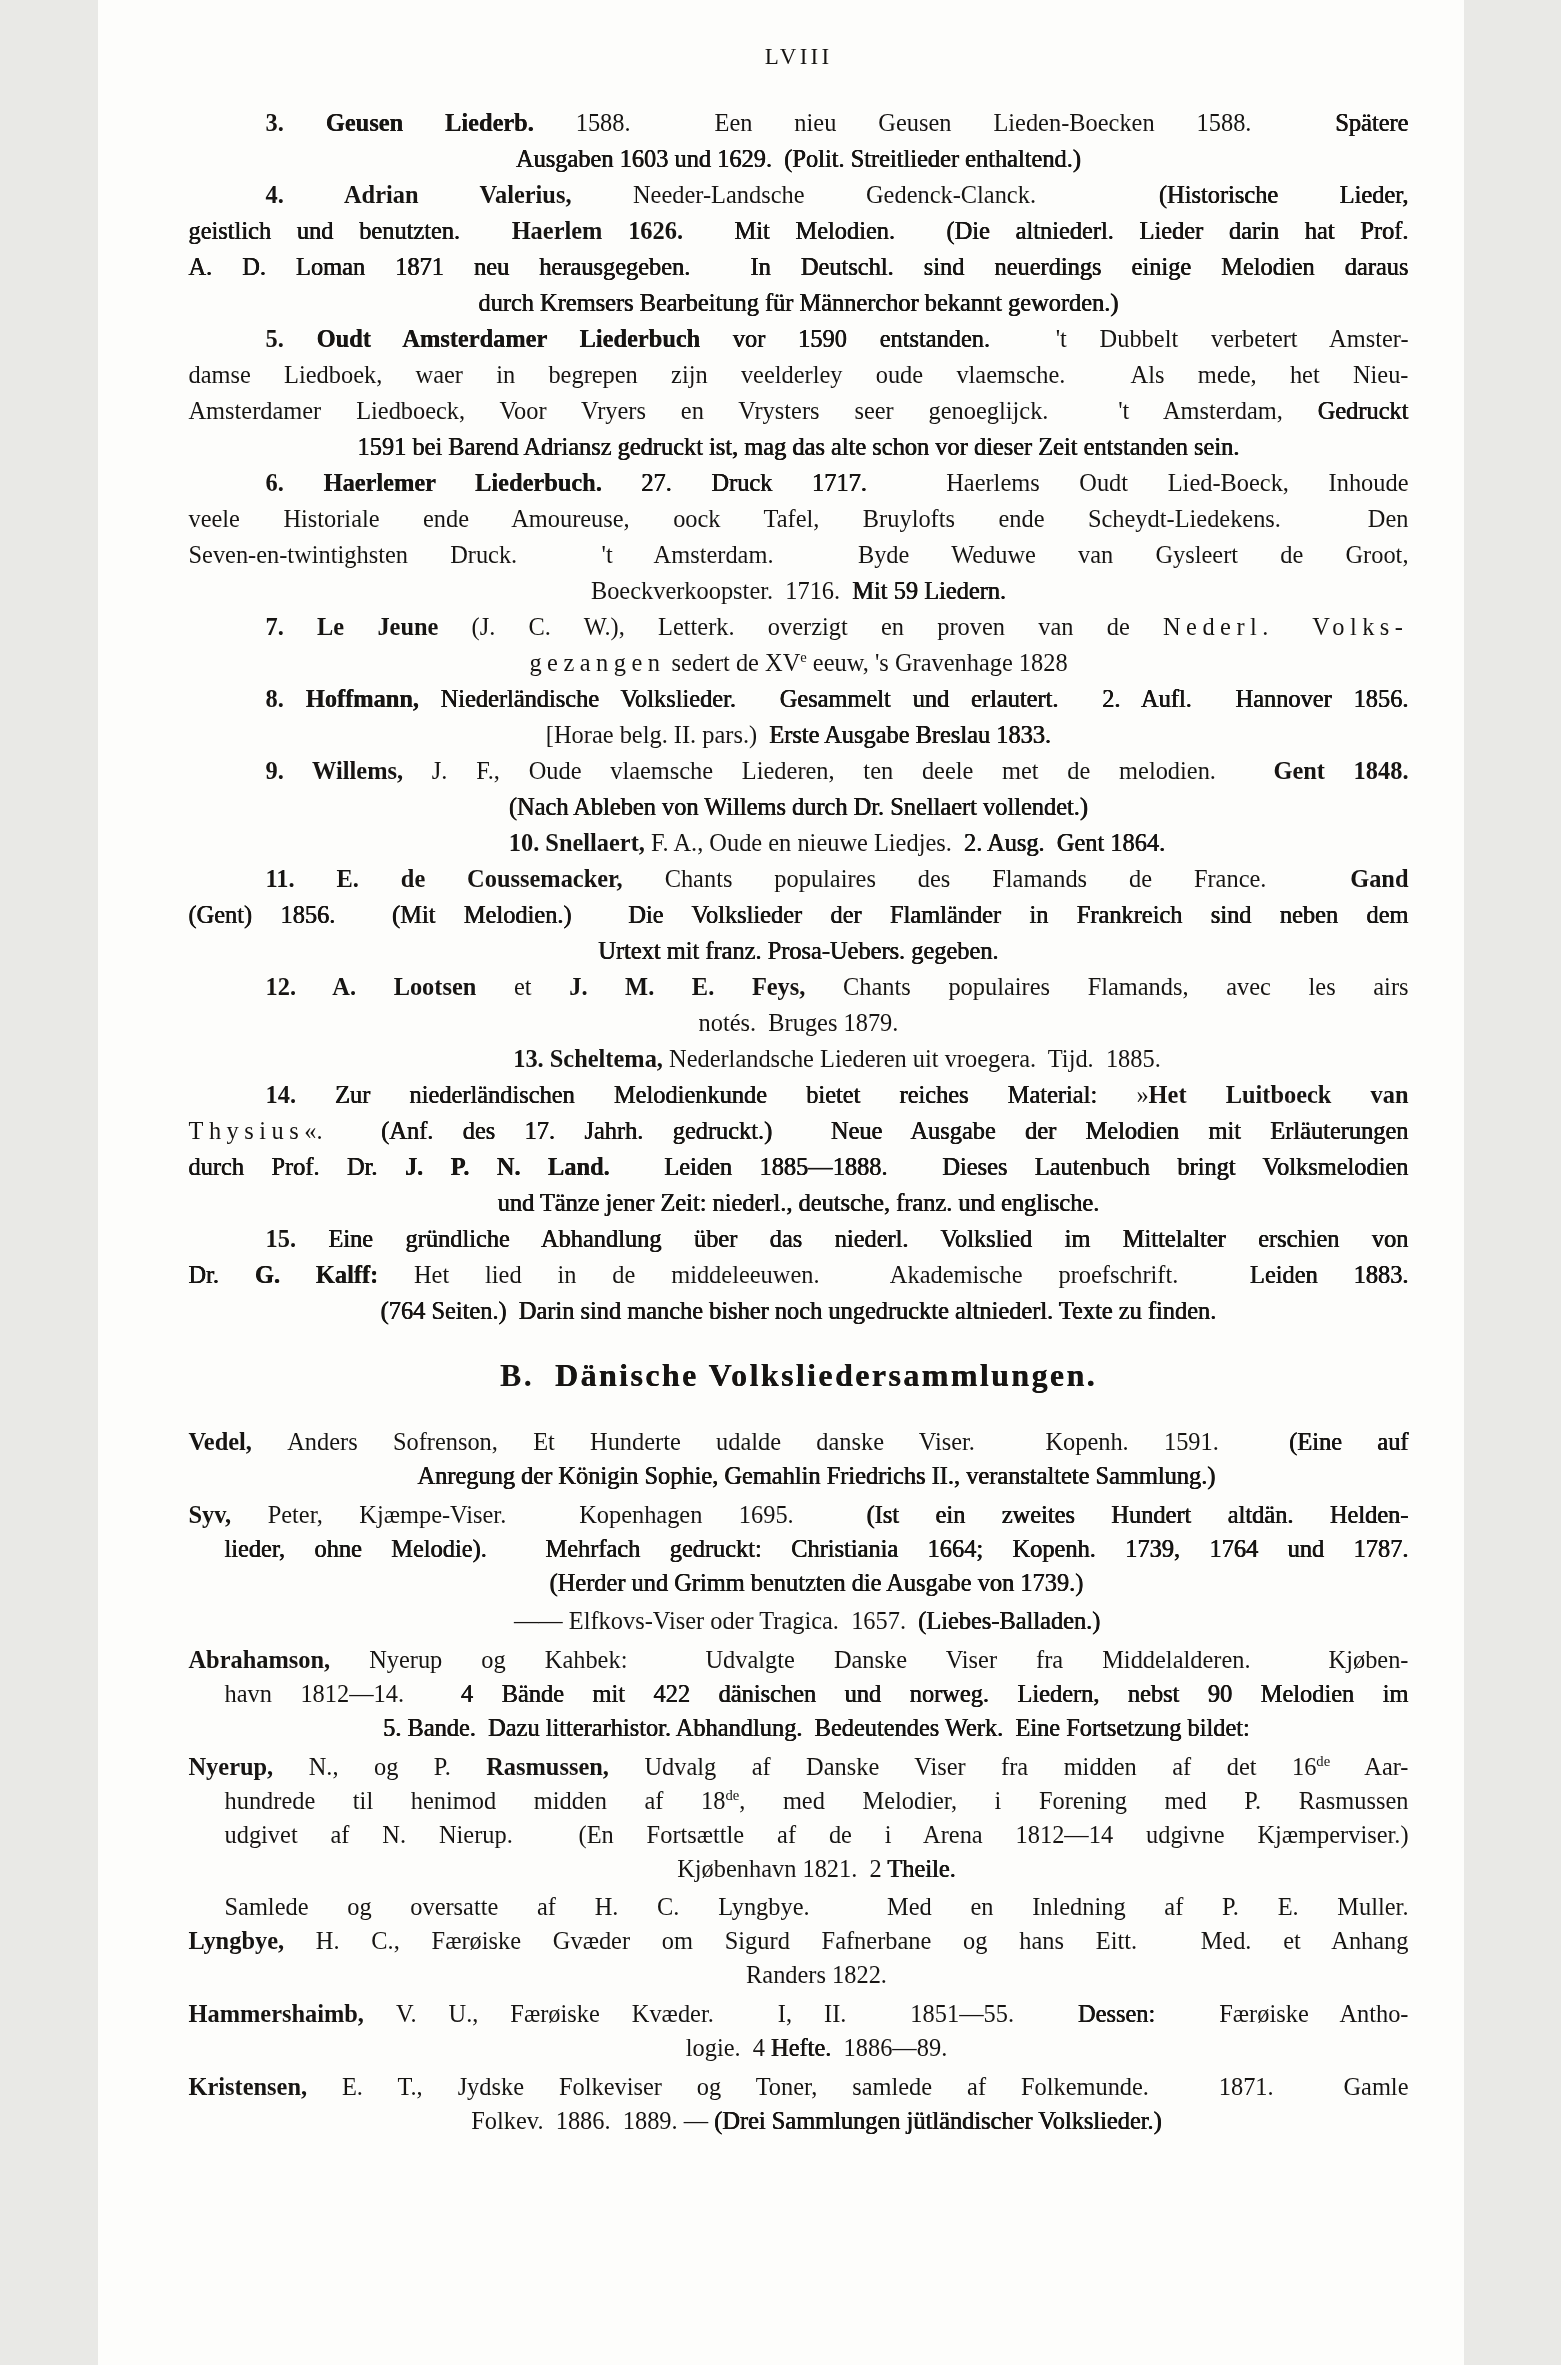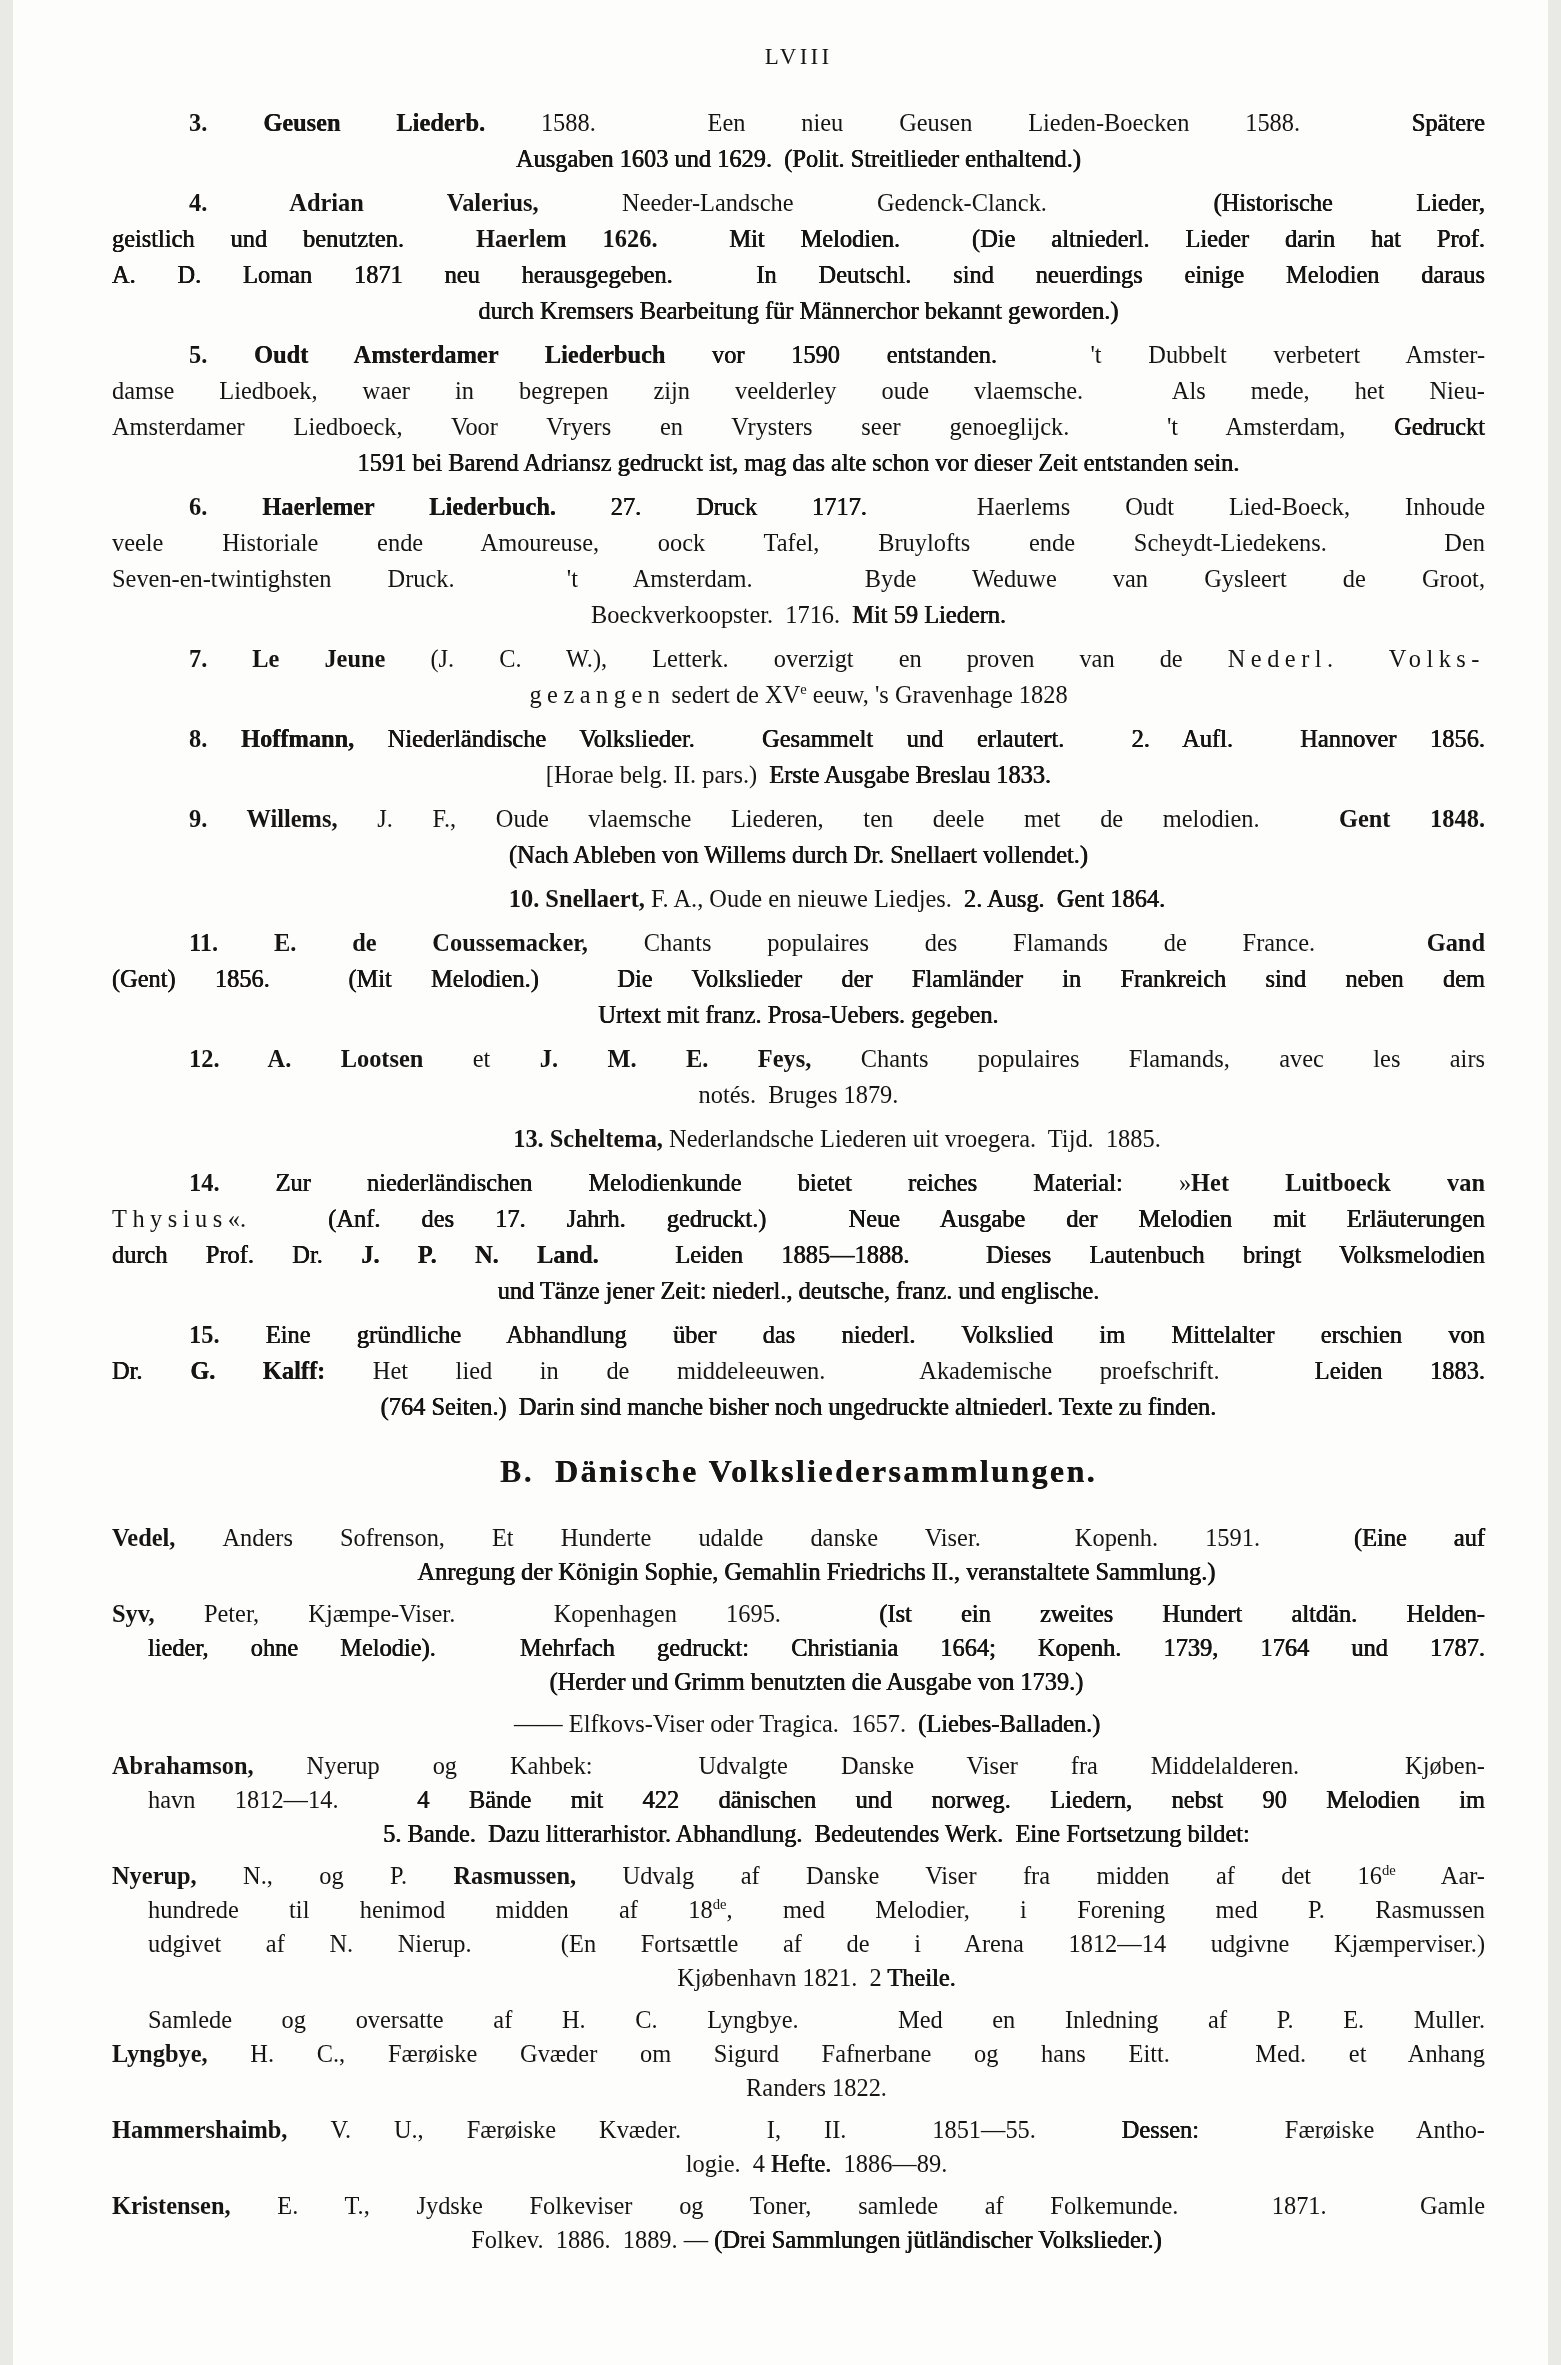--- a/index.html
+++ b/index.html
@@ -1,36 +1,36 @@
 <!DOCTYPE html>
 <html style="font-size:12.6px"><head>
 <meta charset="utf-8">
 <title>LVIII</title>
 <style>
   html,body{margin:0;padding:0;background:#e9e9e6;}
   .page{
     position:relative;
-    width:1535px;height:2366px;
+    width:1366px;height:2366px;
     box-sizing:border-box;
     margin:0 auto;
     background:#fdfdfb;
     color:#171513;
     font-family:"Liberation Serif","DejaVu Serif",serif;
     font-size:24.4px;
     padding:44px 55px 0 91px;
     overflow:hidden;
   }
   .page-header{
     text-align:center;
     font-size:23px;
     letter-spacing:3.2px;
     margin:0 0 35px 0;
     font-weight:normal;
   }
-  .para{margin:8px;}
+  .para{margin:0;}
   .line{line-height:36px;min-height:36px;text-align:center;}
   .line.j{text-align:justify;text-align-last:justify;}
   .para.numbered .line.first{padding-left:77px;}
   .para.hang .line.cont{padding-left:36px;}
   .para.dash .line.first{padding-left:17.3px;}
   .para.hang .line,.para.dash .line{line-height:34px;min-height:34px;}
   .para.hang,.para.dash{margin-top:4.7px;}
   .para.section{margin:24px 0 28px;}
   .para.section .line{
     text-align:center;text-align-last:center;

